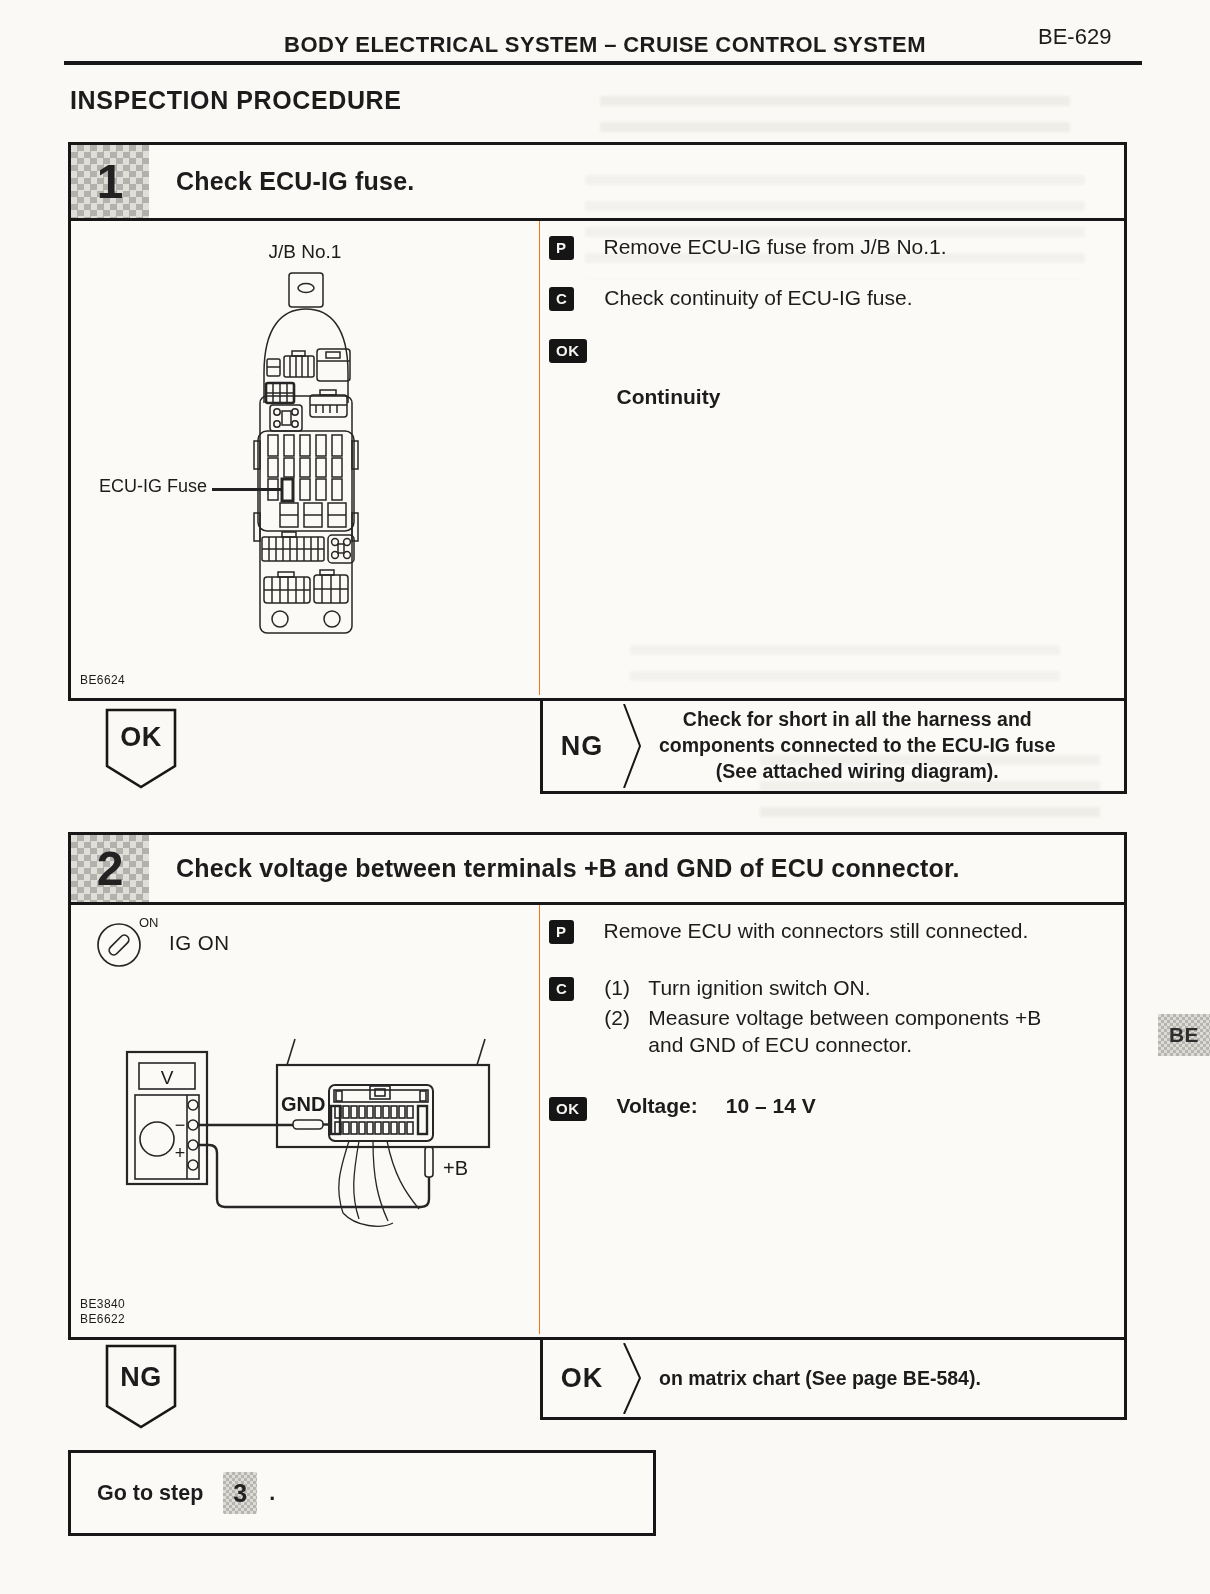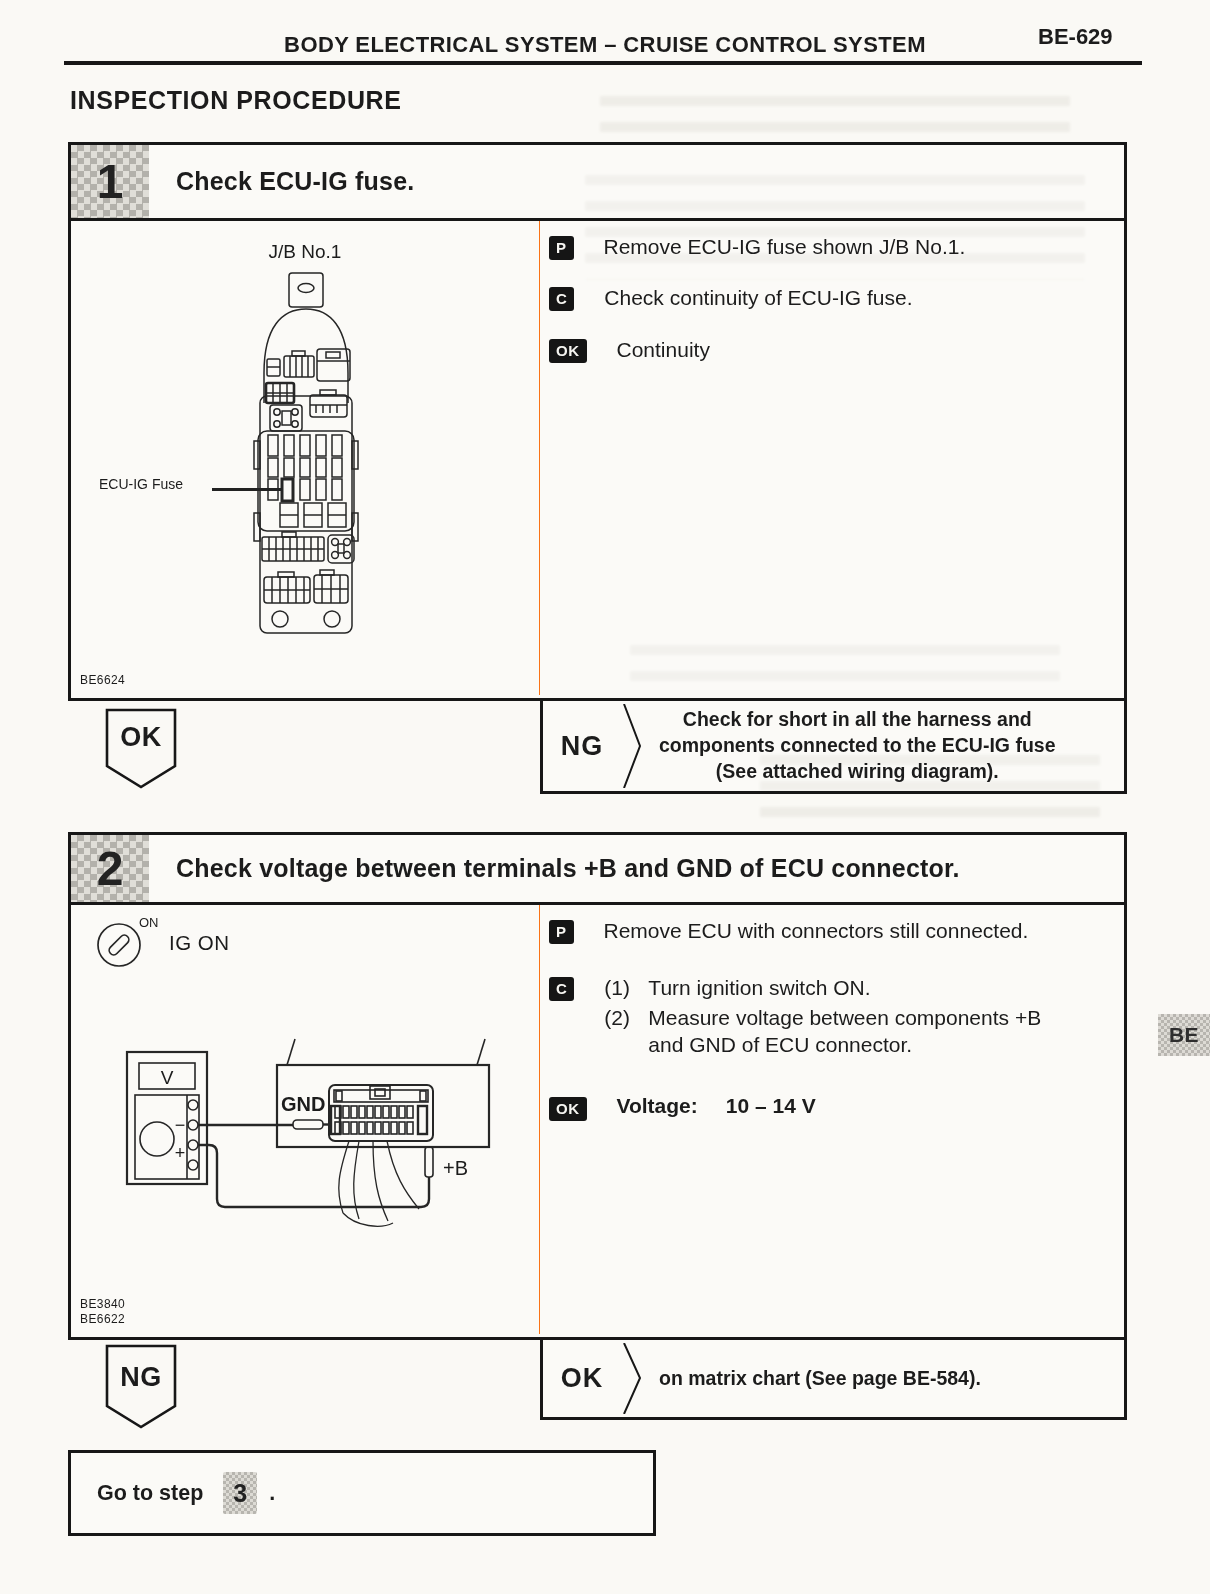--- a/index.html
+++ b/index.html
@@ -5,21 +5,21 @@
   html,body{margin:0;padding:0;background:#e8e6e1;}
   #page{
     position:relative;width:1210px;height:1594px;margin:0 auto;
     background:#faf9f5;font-family:"Liberation Sans",sans-serif;color:#1c1c1c;
     overflow:hidden;
     padding-left:8px;
   }
   .abs{position:absolute;}
   
   .hdr-title{top:32px;left:0;width:1210px;text-align:center;font-size:22px;font-weight:bold;letter-spacing:.4px;}
-  .page-num{top:24px;left:1038px;font-size:22px;font-weight:bold;}
+  .page-num{top:24px;left:1038px;font-size:22px;font-weight:normal;}
   .hdr-rule{top:61px;left:64px;width:1078px;height:4px;background:#171717;}
   .section-title{top:86px;left:70px;font-size:25px;font-weight:bold;letter-spacing:.6px;}
   
   .stepbox{border:3px solid #171717;background:rgba(255,255,255,.25);}
   .box1{left:68px;top:142px;width:1053px;height:553px;}
   .box2{left:68px;top:832px;width:1053px;height:502px;}
   .step-head{display:flex;border-bottom:3px solid #171717;}
   .box1 .step-head{height:73px;}
   .box2 .step-head{height:67px;}
   .checker{
@@ -40,29 +40,29 @@
   .box1 .step-body{height:474px;}
   .box2 .step-body{height:429px;}
   .fig-col{width:468px;border-right:1px solid #f97316;position:relative;}
   .ins-col{flex:1;position:relative;padding:12px 0 0 9px;}
   
   .ins-row{display:flex;align-items:flex-start;margin-bottom:24px;}
   .badge{display:inline-block;background:#151515;color:#f6f5f1;font-weight:bold;
     font-size:15px;line-height:1;padding:4px 7px 5px;border-radius:3px;margin-top:3px;
     letter-spacing:.5px;white-space:nowrap;}
   .ins-text{margin-left:30px;font-size:21px;line-height:1.3;}
-  .bold{font-weight:normal;}
+  .bold{font-weight:bold;margin-top:47px;}
   .c-items .c-item{display:flex;margin-bottom:2px;}
   .c-num{width:44px;font-size:21px;flex:none;}
   .c-txt{font-size:21px;line-height:1.3;max-width:420px;}
   .ok-spec{display:flex;margin-left:30px;font-size:21px;font-weight:bold;}
   .ok-val{margin-left:28px;}
   
   .jb-label{top:20px;left:118px;width:232px;text-align:center;font-size:19px;}
-  .fuse-callout{top:255px;left:28px;font-size:14px;}
+  .fuse-callout{top:255px;left:28px;font-size:18px;}
   .leader{top:267px;left:141px;width:70px;height:2.5px;background:#222;}
   .fig-code{left:9px;bottom:6px;font-size:12px;letter-spacing:.4px;}
   .fig-code div{line-height:1.3;}
   
   .igon-label{left:98px;top:26px;font-size:20.5px;letter-spacing:.5px;}
   
   .pent{width:72px;}
   .pent-ok1{left:105px;top:708px;}
   .pent-ng2{left:105px;top:1344px;}
   .pent .lbl{position:absolute;left:0;width:72px;text-align:center;top:14px;
@@ -216,21 +216,21 @@
         <div class="abs fuse-callout">ECU-IG Fuse</div>
         <div class="abs leader"></div>
         <div class="abs fig-code">
           <div>BE6624</div>
         </div>
       </div>
 
       <div class="ins-col">
         <div class="ins-row">
           <span class="badge">P</span>
-          <span class="ins-text">Remove ECU-IG fuse shown J/B No.1.</span>
+          <span class="ins-text">Remove ECU-IG fuse from J/B No.1.</span>
         </div>
         <div class="ins-row">
           <span class="badge">C</span>
           <span class="ins-text">Check continuity of ECU-IG fuse.</span>
         </div>
         <div class="ins-row">
           <span class="badge">OK</span>
           <span class="ins-text bold">Continuity</span>
         </div>
       </div>

